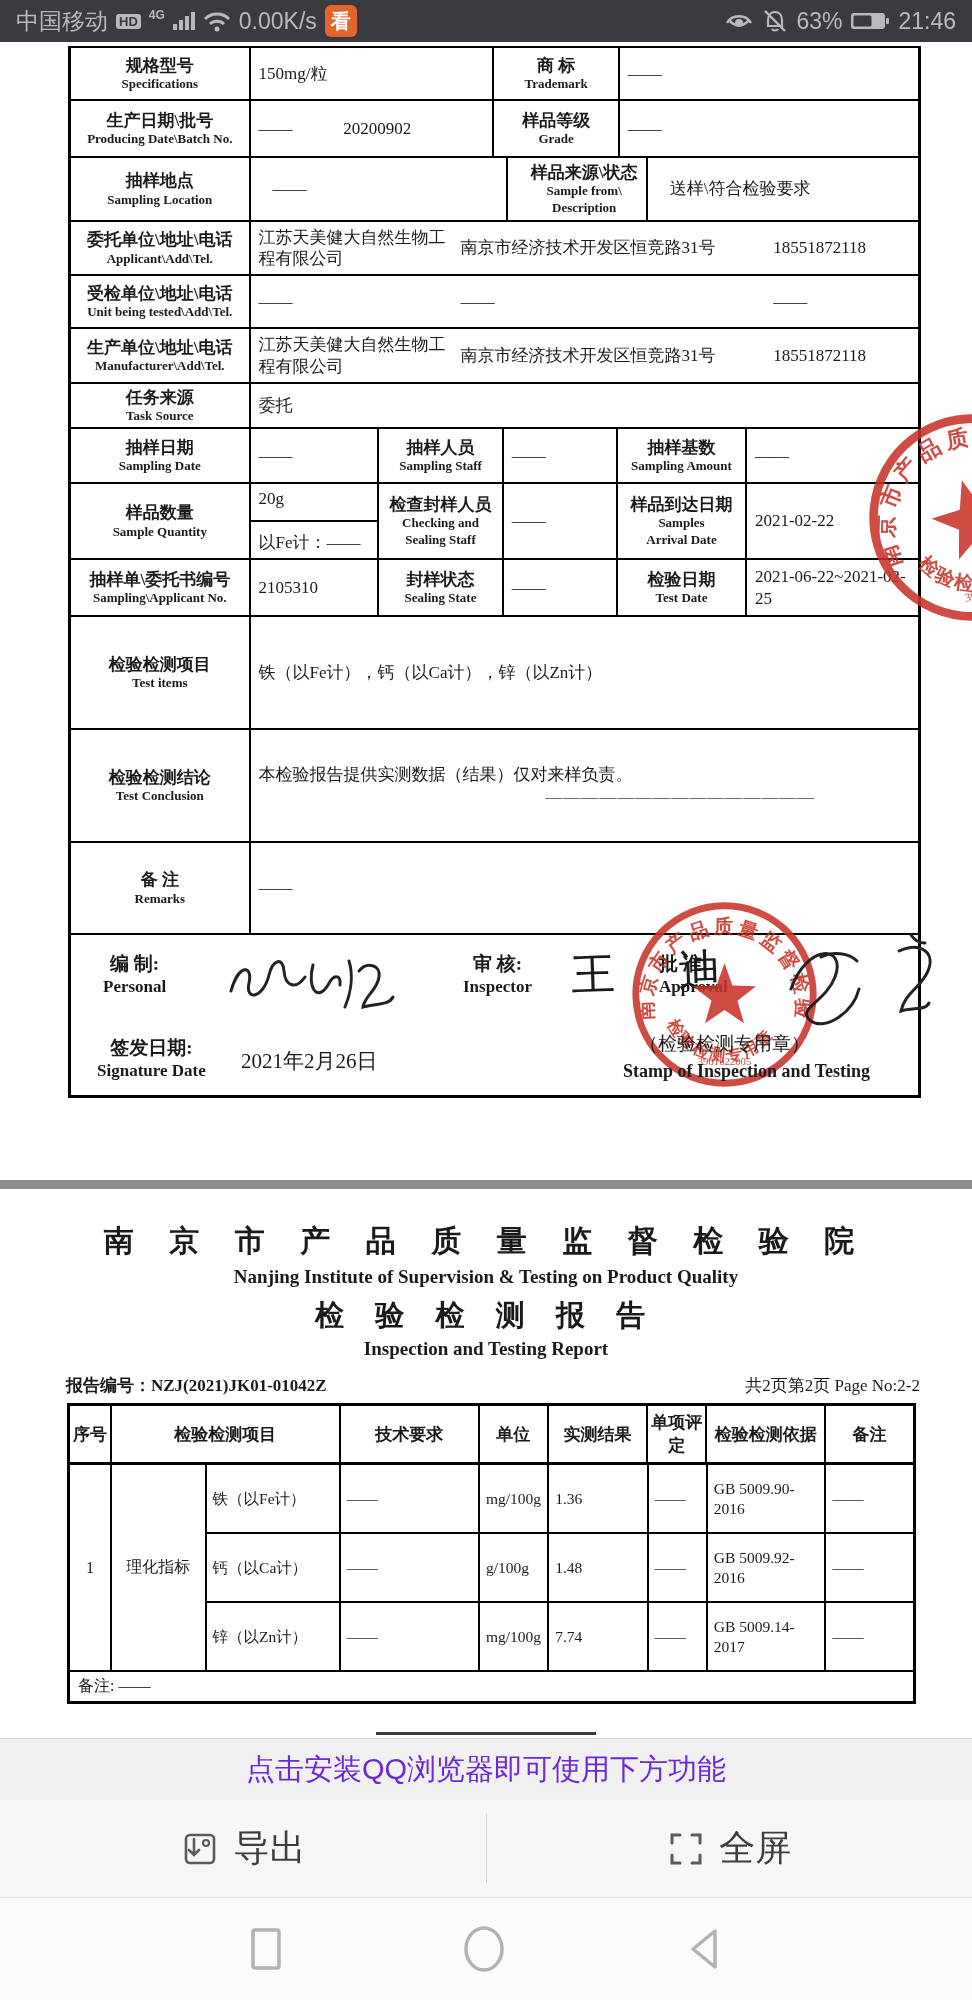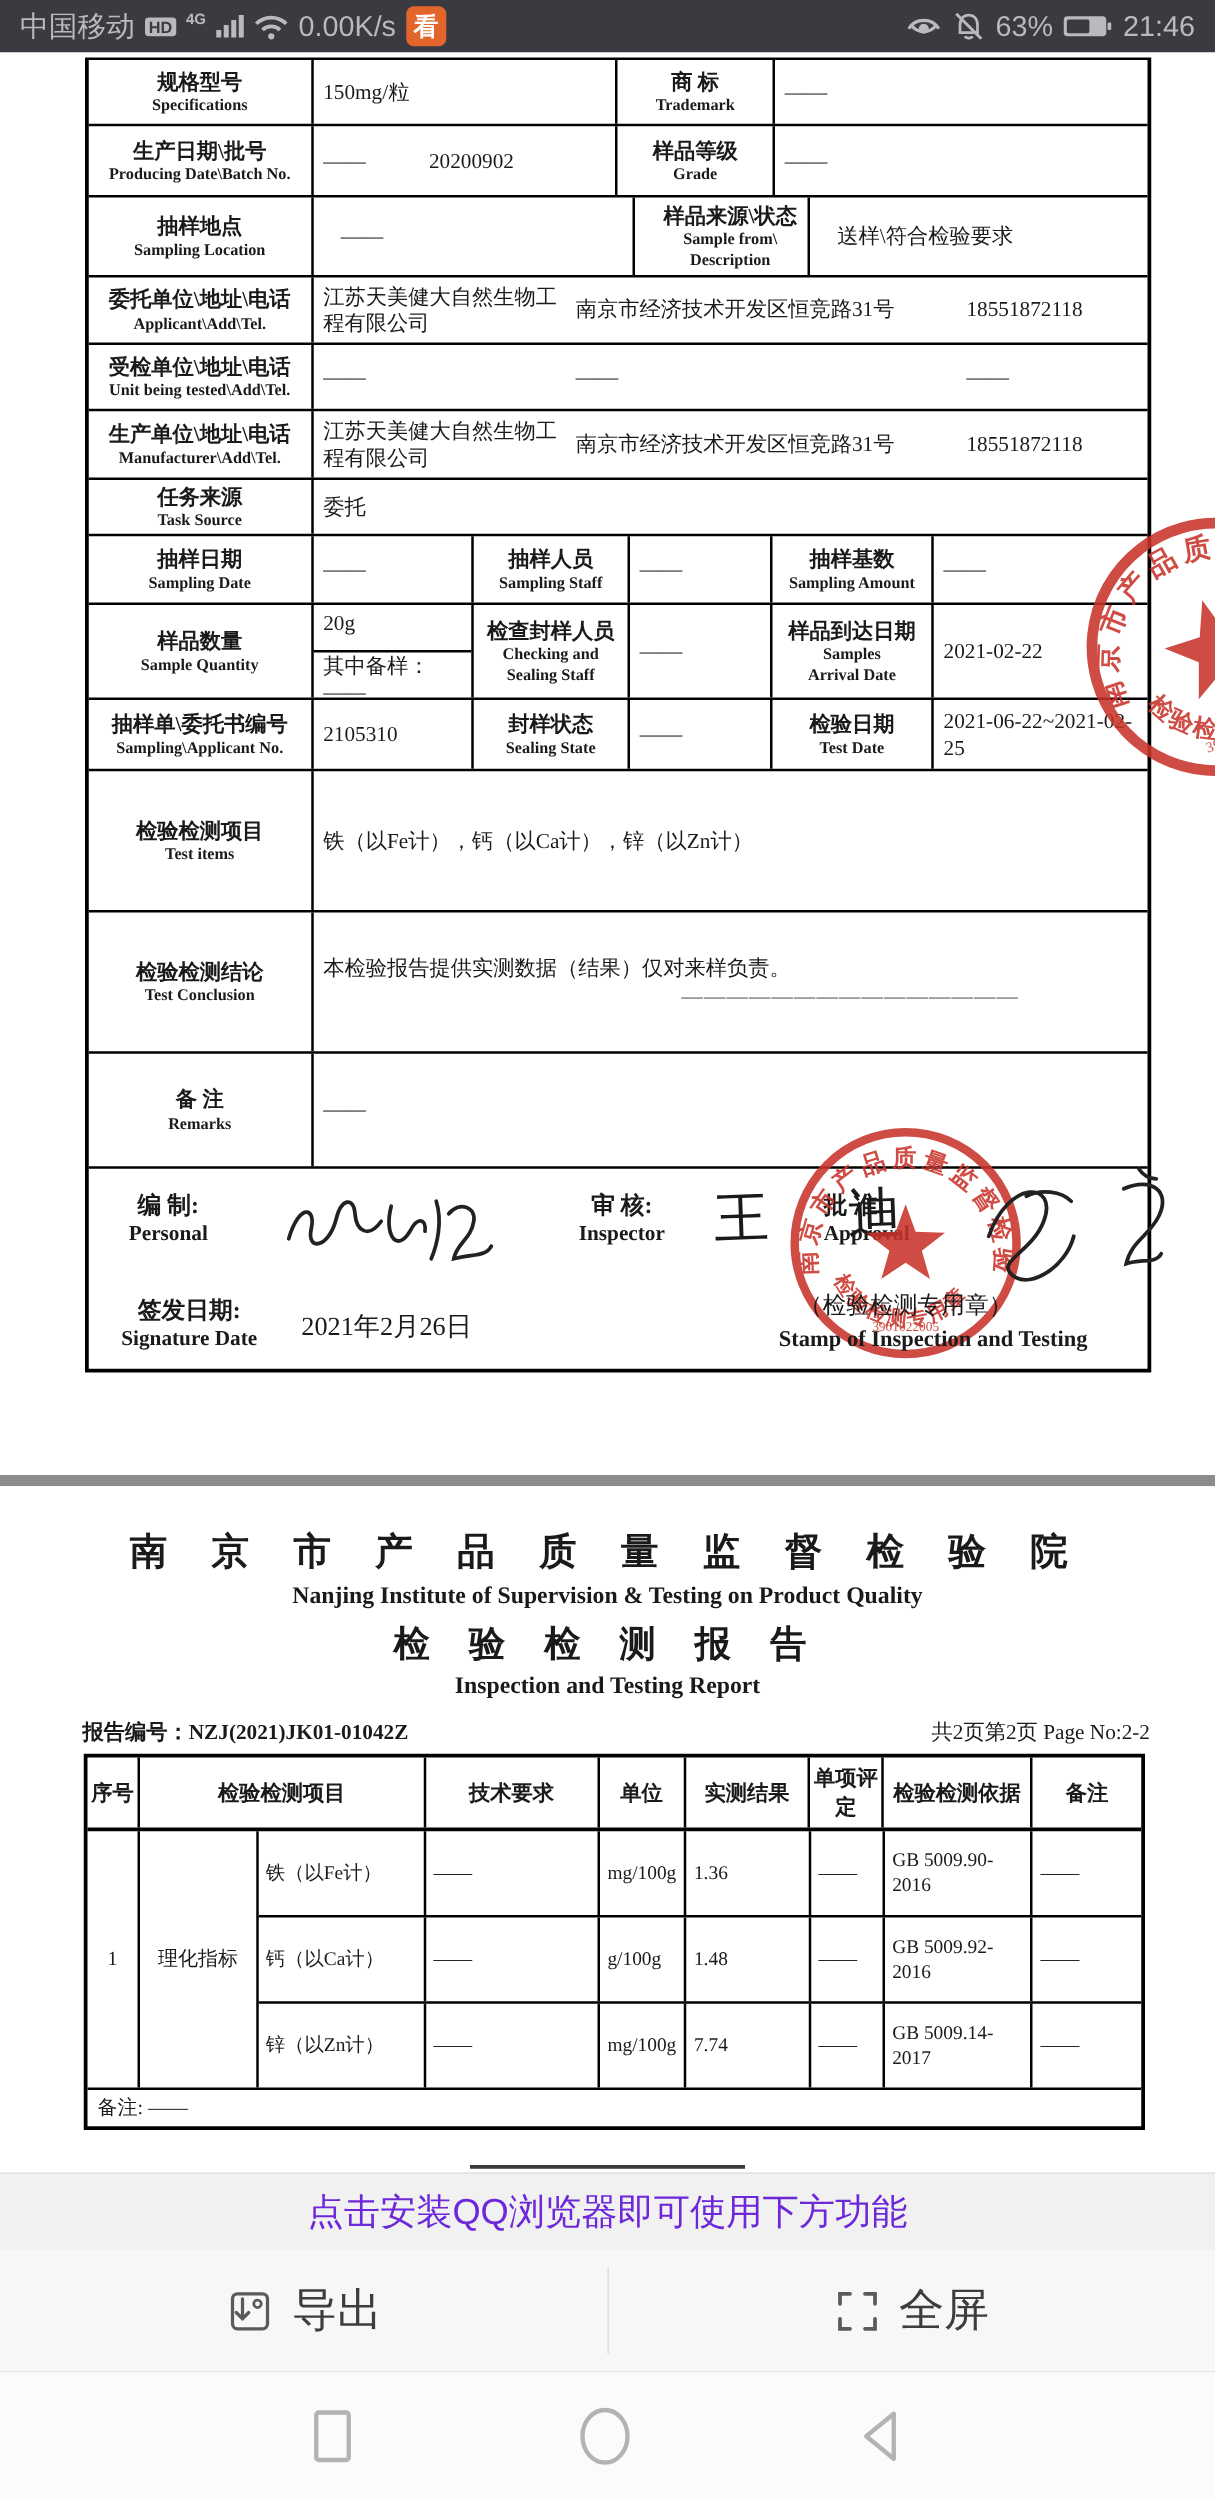--- a/index.html
+++ b/index.html
@@ -264,21 +264,21 @@
       <div class="tc valc cC6">——</div>
     </div>
 
     <div class="trow h-qty">
       <div class="tc lblc cC1">
         <span class="cn">样品数量</span>
         <span class="en">Sample Quantity</span>
       </div>
       <div class="tc cC2 splitcell">
         <div class="half">20g</div>
-        <div class="half">其中备样：——</div>
+        <div class="half">以Fe计：——</div>
       </div>
       <div class="tc lblc cC3">
         <span class="cn">检查封样人员</span>
         <span class="en">Checking and</span>
         <span class="en">Sealing Staff</span>
       </div>
       <div class="tc valc cC4">——</div>
       <div class="tc lblc cC5">
         <span class="cn">样品到达日期</span>
         <span class="en">Samples</span>

